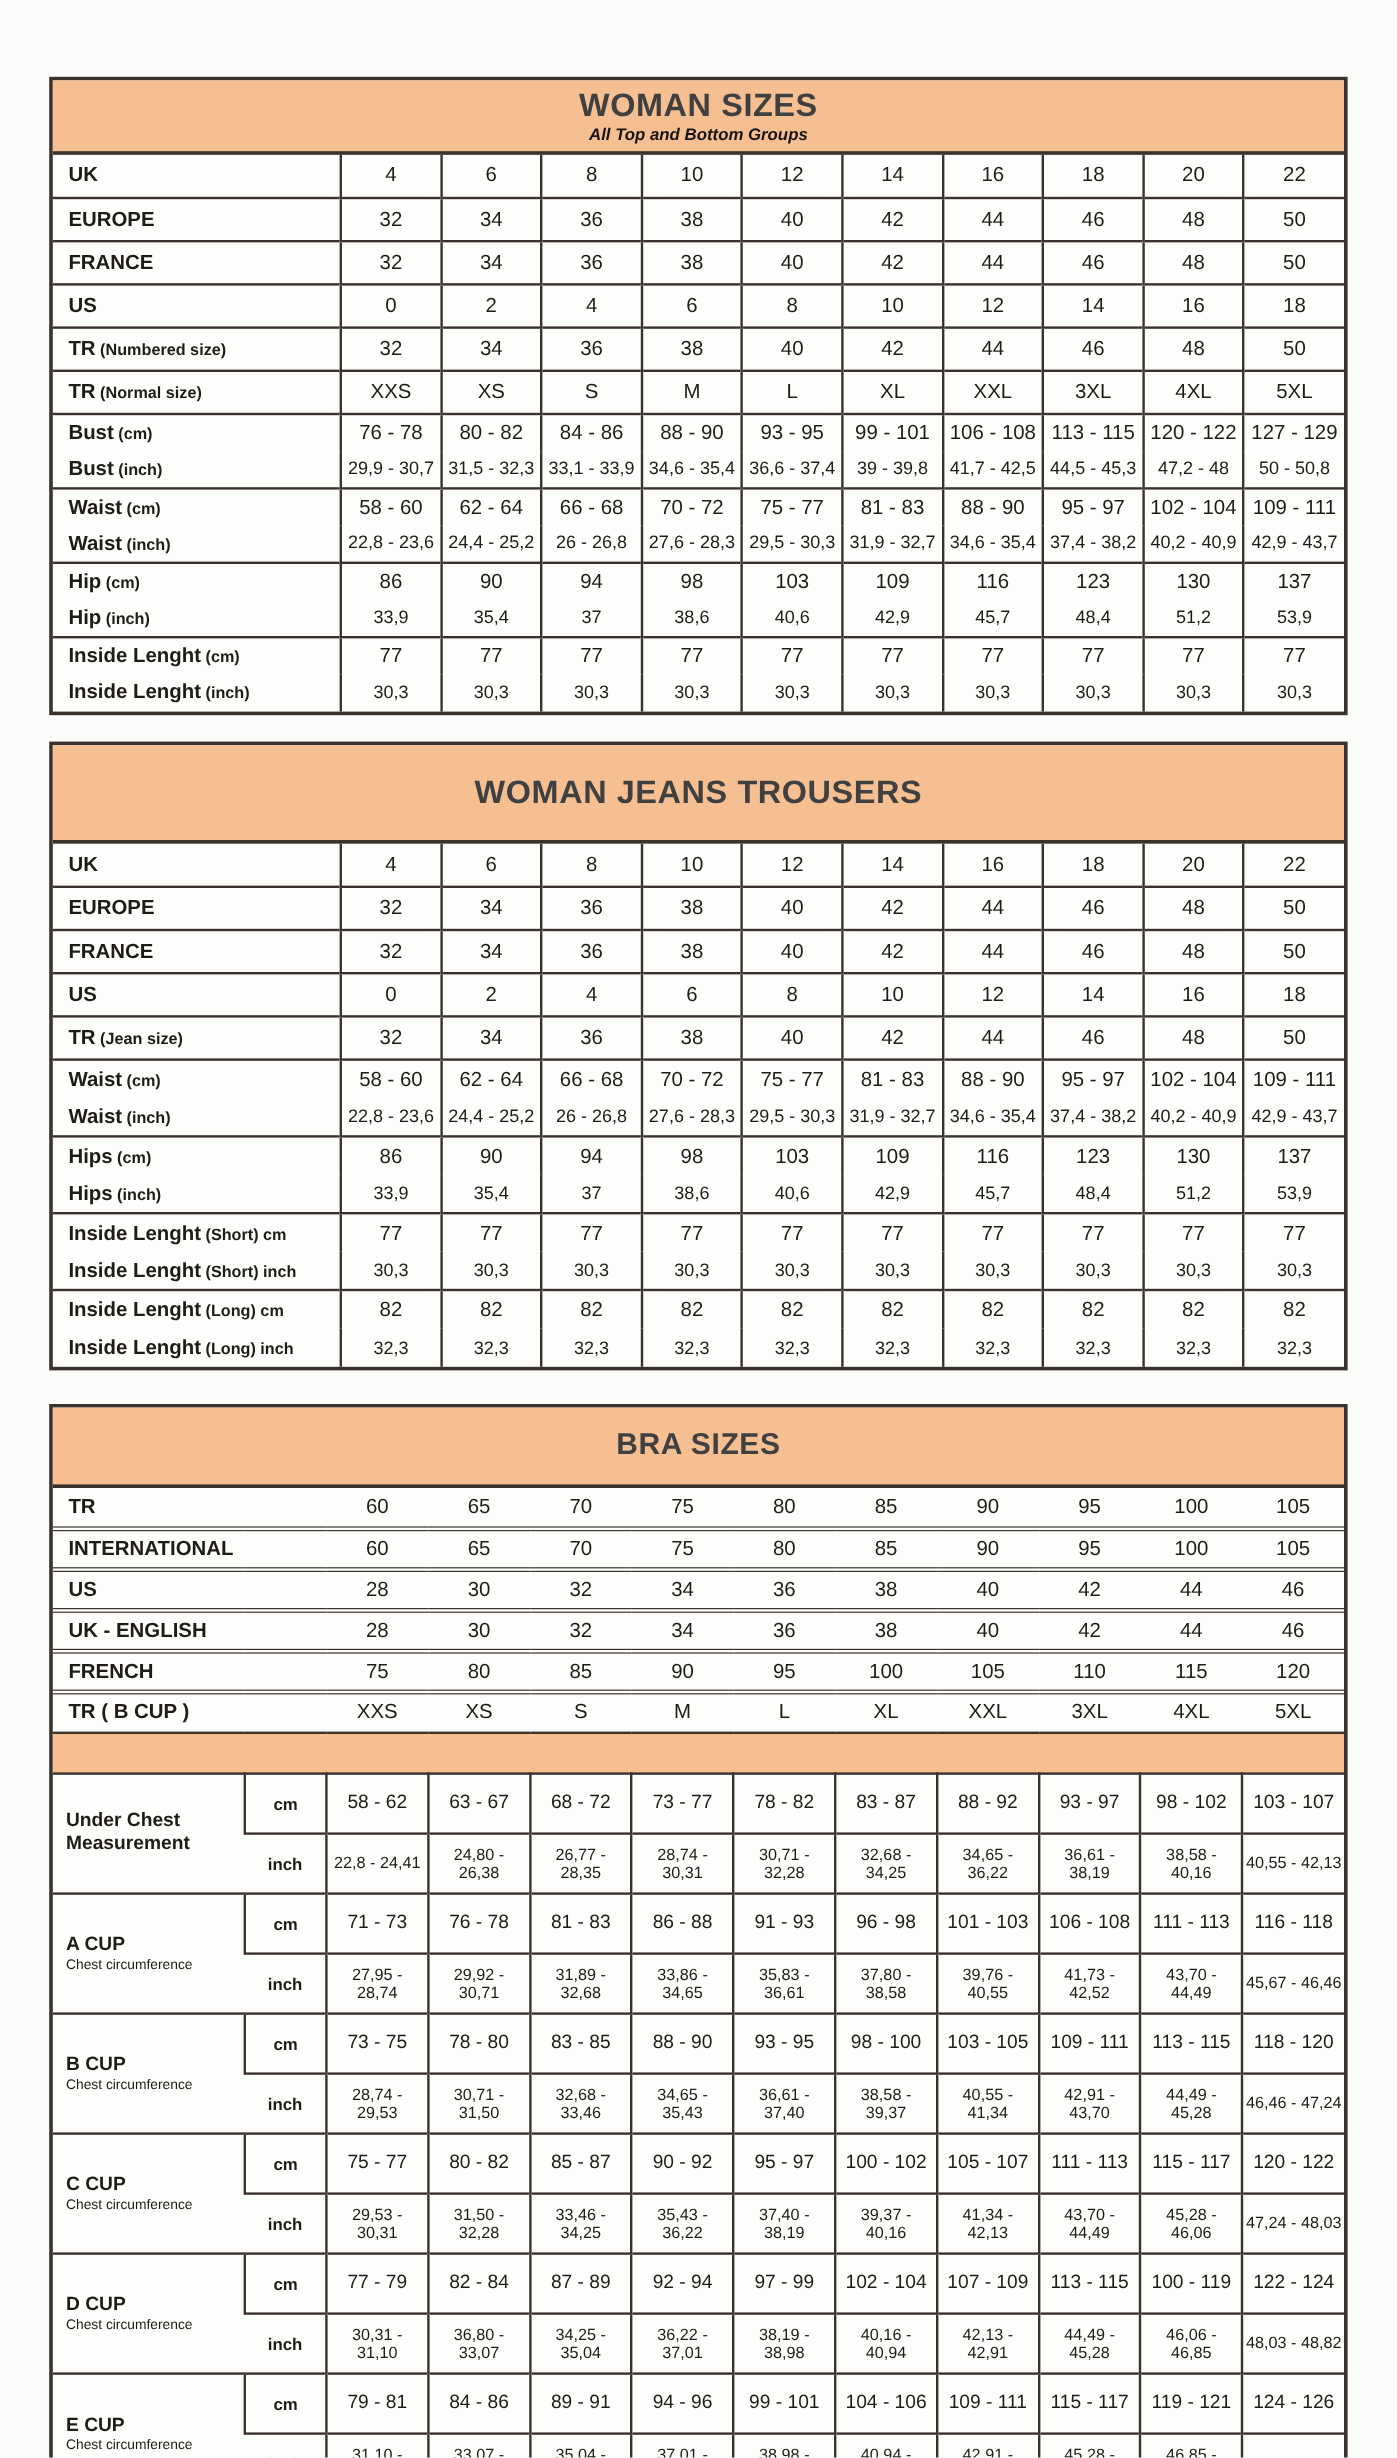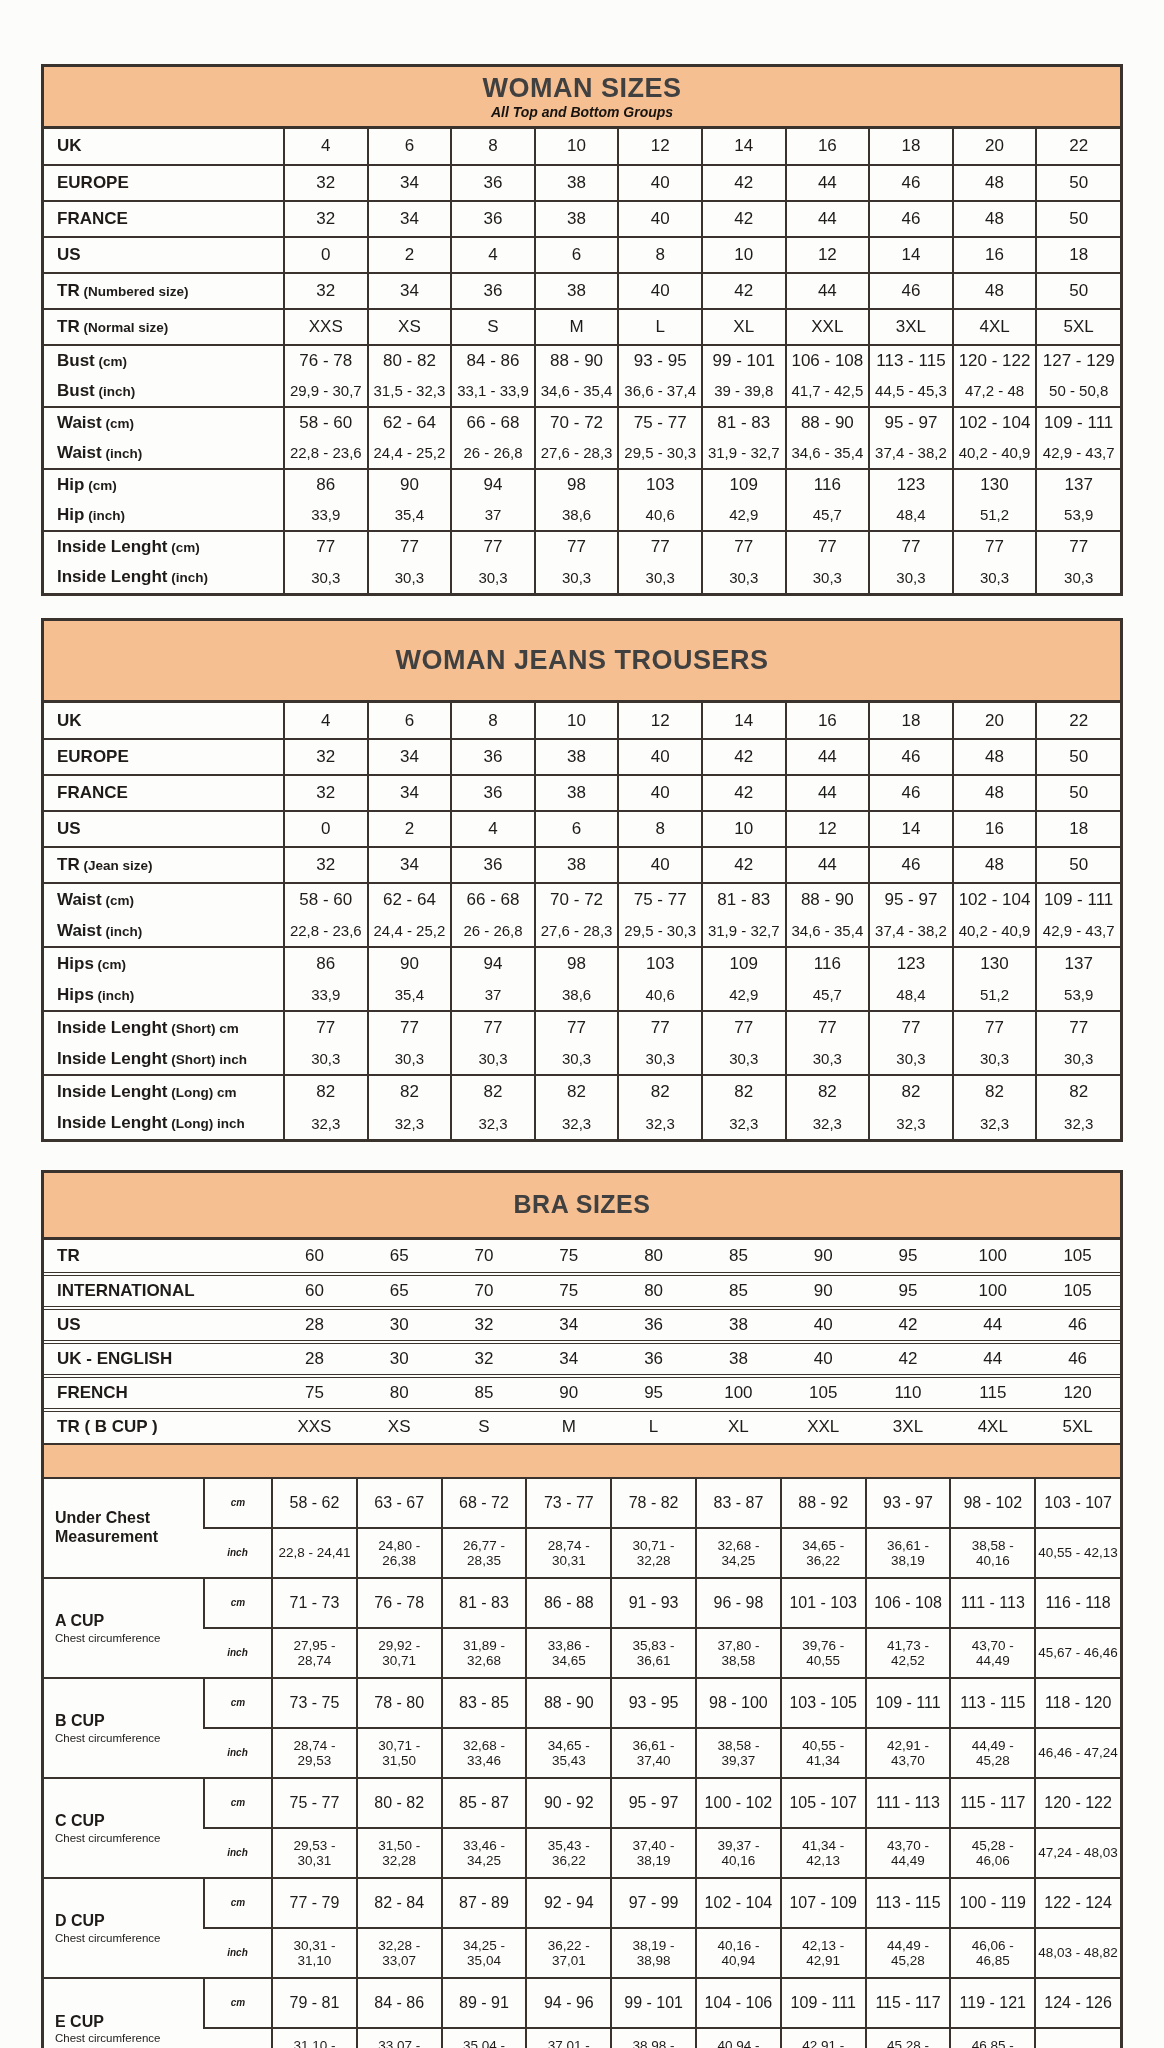--- a/index.html
+++ b/index.html
@@ -53,21 +53,21 @@
   tr.top.g-start td{border-top:4px double var(--border);}
   tr.strip td{
     background:var(--header-bg);height:11px;padding:0;
     border-top:2px solid var(--border);
     border-bottom:2px solid var(--border);
     border-left:none;
   }
   td.glabel{text-align:left;padding-left:11px;vertical-align:middle;}
   .g-main{font-weight:bold;font-size:16px;line-height:1.15;}
   .g-sub{font-size:11.5px;margin-top:1px;}
-  td.unit{font-weight:bold;font-size:10px;font-style:italic;}
+  td.unit{font-weight:bold;font-size:14px;}
   #t-bra tr.cup .val{font-size:16px;}
   #t-bra tr.small .val{font-size:13.5px;}
 
   
   #t-woman-sizes tr{height:36px;}
   #t-woman-sizes tr.pair{height:31px;}
   #t-jeans tr{height:36px;}
   #t-jeans tr.pair{height:32px;}
   #t-bra tr{height:34px;}
   #t-bra tr.cup{height:50px;}
@@ -717,21 +717,21 @@
             <td class="val">97 - 99</td>
             <td class="val">102 - 104</td>
             <td class="val">107 - 109</td>
             <td class="val">113 - 115</td>
             <td class="val">100 - 119</td>
             <td class="val">122 - 124</td>
           </tr>
           <tr class="g-inner cup small hline">
             <td class="unit">inch</td>
             <td class="val">30,31 - 31,10</td>
-            <td class="val">32,28 - 33,07</td>
+            <td class="val">36,80 - 33,07</td>
             <td class="val">34,25 - 35,04</td>
             <td class="val">36,22 - 37,01</td>
             <td class="val">38,19 - 38,98</td>
             <td class="val">40,16 - 40,94</td>
             <td class="val">42,13 - 42,91</td>
             <td class="val">44,49 - 45,28</td>
             <td class="val">46,06 - 46,85</td>
             <td class="val">48,03 - 48,82</td>
           </tr>
           <tr class="g-start cup">

